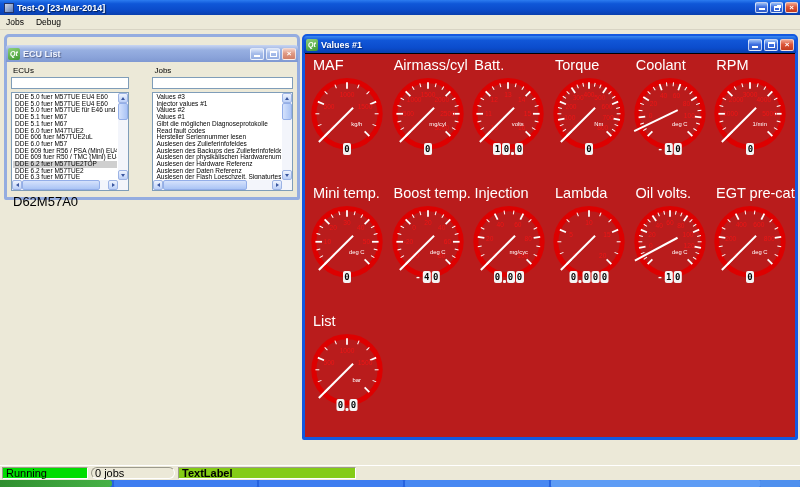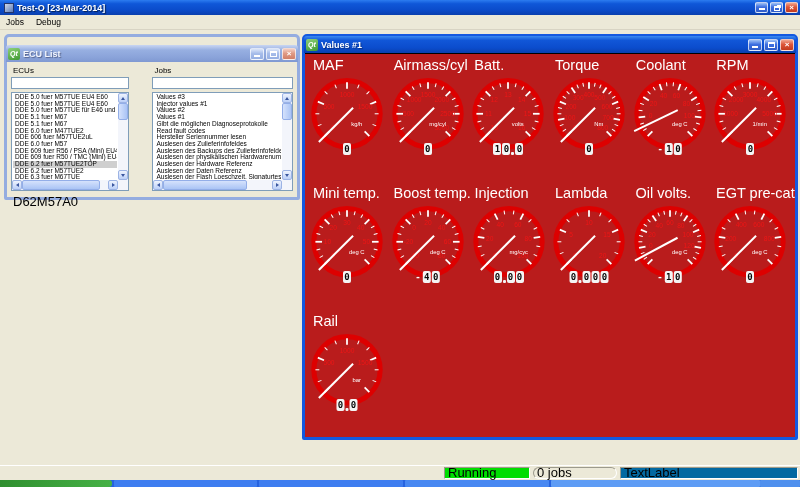--- a/index.html
+++ b/index.html
@@ -79,25 +79,25 @@
   .g-wrap { position:relative; width:78px; height:78px; margin:1px 0 0 1px; }
   .lcd { position:absolute; left:50%; bottom:-3px; transform:translateX(-50%);
     display:flex; align-items:flex-end; gap:1px; }
   .lcd .d { width:8px; height:12px; background:#f4f4f4; border-radius:2px; color:#0a0a0a;
     font:bold 9px/12px "DejaVu Sans Mono",monospace; text-align:center; }
   .lcd .dot { width:3px; height:3px; background:#f4f4f4; border-radius:1px; }
   .lcd .minus { color:#fff; font:bold 9px/12px "DejaVu Sans Mono",monospace; margin-right:1px; }
 
   
   .statusbar { position:absolute; left:0; top:465px; width:800px; height:15px; background:#ECE9D8;
-    border-top:1px solid #fff; display:flex; align-items:center; padding:0 2px; gap:3px; font-size:13px; color:#000;justify-content:flex-end; }
+    border-top:1px solid #fff; display:flex; align-items:center; padding:0 2px; gap:3px; font-size:11px; color:#000; }
   .panel { height:12px; line-height:10px; padding:0 3px; border:1px solid; border-color:#9c9a8c #fff #fff #9c9a8c; }
   .p-running { width:86px; background:#00dd00; }
   .p-jobs { width:84px; background:#ECE9D8;border-radius:6px; }
-  .p-text { width:178px; background:#0369a1; }
+  .p-text { width:178px; background:#84cc16;font-weight:bold; }
   .taskbar { position:absolute; left:0; top:480px; width:800px; height:7px; background:#2663e0; display:flex; overflow:hidden; }
   .tb-start { width:112px; height:7px; background:linear-gradient(90deg,#2f8f2f,#46b146); border-radius:0 3px 3px 0; }
   .tb-task { height:7px; margin-left:2px; border-radius:1px; }
 </style>
 </head>
 <body>
 
 <div class="main-titlebar">
   <div class="app-icon"></div>
   <div class="main-title">Test-O [23-Mar-2014]</div>
@@ -665,21 +665,21 @@
               <text x="74.69220851487844" y="50.08913837399422" fill="#ee1616" font-size="8.5" text-anchor="middle" font-family="Liberation Sans, sans-serif">800</text>
               <text x="62.5" y="66.5" fill="#fff" font-size="7.5" text-anchor="middle" font-family="Liberation Sans, sans-serif">deg C</text>
               <line x1="57.77817459305202" y1="43.22182540694798" x2="13.937554159486076" y2="87.06244584051393" stroke="#ffffff" stroke-width="2.6"></line>
             </svg><div class="lcd">
               <span class="d">0</span>
             </div></div>
         </div>
       </div>
     <div class="gauge-row">
         <div class="gauge-cell">
-          <div class="g-label">Rail</div>
+          <div class="g-label">List</div>
           <div class="g-wrap"><svg width="78" height="78" viewBox="0 0 100 100">
               <circle cx="50" cy="51" r="42.5" fill="none" stroke="#dd0000" stroke-width="6.5"></circle>
               <line x1="27.37258300203048" y1="73.62741699796953" x2="21.36217536194483" y2="79.63782463805518" stroke="#ffffff" stroke-width="2.3"></line>
               <line x1="17.20227659584932" y1="64.58526184896067" x2="12.582878933292882" y2="66.49867901078612" stroke="#ffffff" stroke-width="1.3"></line>
               <line x1="14.5" y1="51.00000000000001" x2="9.5" y2="51.00000000000001" stroke="#ffffff" stroke-width="1.3"></line>
               <line x1="20.435854959638828" y1="38.75413016431712" x2="12.58287893329289" y2="35.50132098921385" stroke="#ffffff" stroke-width="2.3"></line>
               <line x1="24.897709267877556" y1="25.89770926787757" x2="21.362175361944818" y2="22.362175361944832" stroke="#ffffff" stroke-width="1.3"></line>
               <line x1="36.41473815103932" y1="18.20227659584932" x2="34.50132098921387" y2="13.582878933292882" stroke="#ffffff" stroke-width="1.3"></line>
               <line x1="49.99999999999999" y1="19" x2="49.99999999999999" y2="10.5" stroke="#ffffff" stroke-width="2.3"></line>
               <line x1="63.58526184896066" y1="18.202276595849312" x2="65.4986790107861" y2="13.582878933292875" stroke="#ffffff" stroke-width="1.3"></line>

